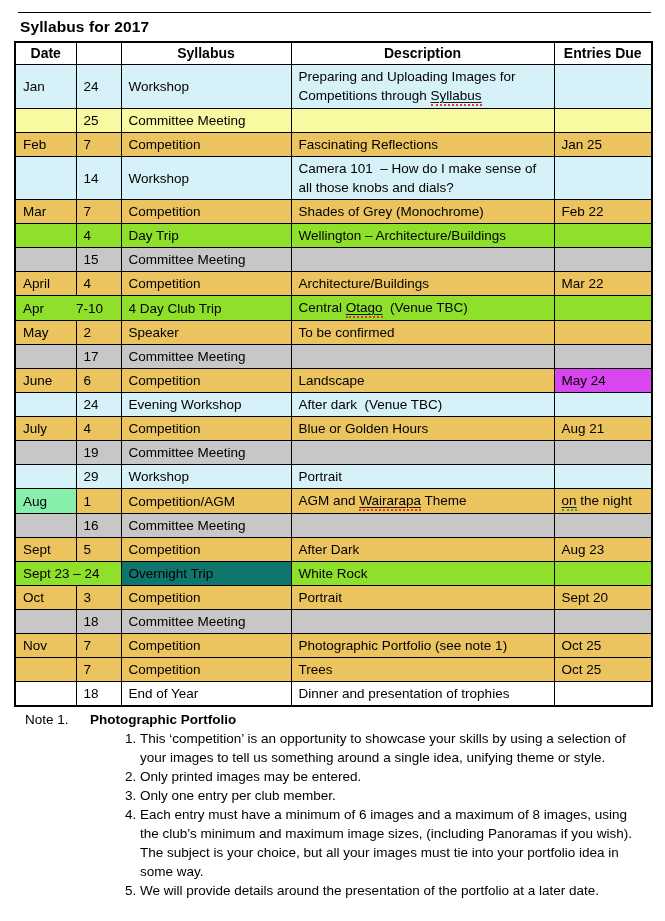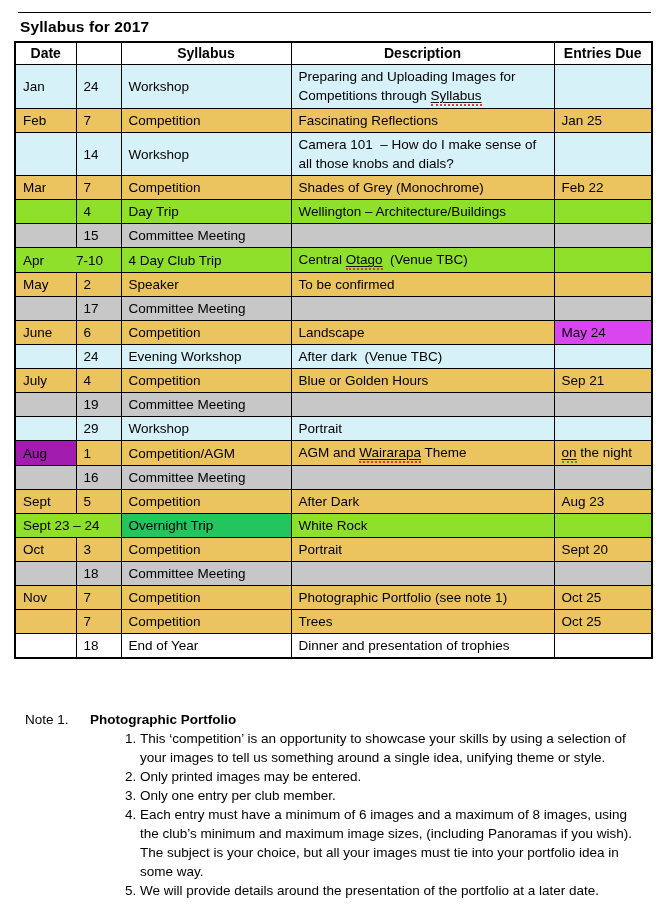--- a/index.html
+++ b/index.html
@@ -69,20 +69,27 @@
     </thead>
     <tbody id="table-body">
         <tr>
           <td style="background: rgb(215, 241, 248);">Jan</td>
           <td class="day" style="background: rgb(215, 241, 248);">24</td>
           <td style="background: rgb(215, 241, 248);">Workshop</td>
           <td style="background: rgb(215, 241, 248);">Preparing and Uploading Images for Competitions through <span class="mark" style="color: rgb(0, 0, 0); border-bottom-color: rgb(224, 57, 43);">Syllabus</span></td>
           <td style="background: rgb(215, 241, 248);"></td>
         </tr>
         <tr>
+          <td style="background: rgb(249, 249, 161);"></td>
+          <td class="day" style="background: rgb(249, 249, 161);">25</td>
+          <td style="background: rgb(249, 249, 161);">Committee Meeting</td>
+          <td style="background: rgb(249, 249, 161);"></td>
+          <td style="background: rgb(249, 249, 161);"></td>
+        </tr>
+        <tr>
           <td style="background: rgb(236, 196, 95);">Feb</td>
           <td class="day" style="background: rgb(236, 196, 95);">7</td>
           <td style="background: rgb(236, 196, 95);">Competition</td>
           <td style="background: rgb(236, 196, 95);">Fascinating Reflections</td>
           <td style="background: rgb(236, 196, 95);">Jan 25</td>
         </tr>
         <tr>
           <td style="background: rgb(215, 241, 248);"></td>
           <td class="day" style="background: rgb(215, 241, 248);">14</td>
           <td style="background: rgb(215, 241, 248);">Workshop</td>
@@ -102,20 +109,27 @@
           <td style="background: rgb(143, 224, 43);">Day Trip</td>
           <td style="background: rgb(143, 224, 43);">Wellington – Architecture/Buildings</td>
           <td style="background: rgb(143, 224, 43);"></td>
         </tr>
         <tr>
           <td style="background: rgb(199, 199, 199);"></td>
           <td class="day" style="background: rgb(199, 199, 199);">15</td>
           <td style="background: rgb(199, 199, 199);">Committee Meeting</td>
           <td style="background: rgb(199, 199, 199);"></td>
           <td style="background: rgb(199, 199, 199);"></td>
+        </tr>
+        <tr>
+          <td style="background: rgb(236, 196, 95);">April</td>
+          <td class="day" style="background: rgb(236, 196, 95);">4</td>
+          <td style="background: rgb(236, 196, 95);">Competition</td>
+          <td style="background: rgb(236, 196, 95);">Architecture/Buildings</td>
+          <td style="background: rgb(236, 196, 95);">Mar 22</td>
         </tr>
         <tr>
           <td colspan="2" style="background: rgb(143, 224, 43);"><span class="date-part spread">Apr</span>7-10</td>
           <td style="background: rgb(143, 224, 43);">4 Day Club Trip</td>
           <td style="background: rgb(143, 224, 43);">Central <span class="mark" style="color: rgb(0, 0, 0); border-bottom-color: rgb(224, 57, 43);">Otago</span>&nbsp; (Venue TBC)</td>
           <td style="background: rgb(143, 224, 43);"></td>
         </tr>
         <tr>
           <td style="background: rgb(236, 196, 95);">May</td>
           <td class="day" style="background: rgb(236, 196, 95);">2</td>
@@ -142,38 +156,38 @@
           <td class="day" style="background: rgb(215, 241, 248);">24</td>
           <td style="background: rgb(215, 241, 248);">Evening Workshop</td>
           <td style="background: rgb(215, 241, 248);">After dark &nbsp;(Venue TBC)</td>
           <td style="background: rgb(215, 241, 248);"></td>
         </tr>
         <tr>
           <td style="background: rgb(236, 196, 95);">July</td>
           <td class="day" style="background: rgb(236, 196, 95);">4</td>
           <td style="background: rgb(236, 196, 95);">Competition</td>
           <td style="background: rgb(236, 196, 95);">Blue or Golden Hours</td>
-          <td style="background: rgb(236, 196, 95);">Sep 21</td>
+          <td style="background: rgb(236, 196, 95);">Aug 21</td>
         </tr>
         <tr>
           <td style="background: rgb(199, 199, 199);"></td>
           <td class="day" style="background: rgb(199, 199, 199);">19</td>
           <td style="background: rgb(199, 199, 199);">Committee Meeting</td>
           <td style="background: rgb(199, 199, 199);"></td>
           <td style="background: rgb(199, 199, 199);"></td>
         </tr>
         <tr>
           <td style="background: rgb(215, 241, 248);"></td>
           <td class="day" style="background: rgb(215, 241, 248);">29</td>
           <td style="background: rgb(215, 241, 248);">Workshop</td>
           <td style="background: rgb(215, 241, 248);">Portrait</td>
           <td style="background: rgb(215, 241, 248);"></td>
         </tr>
         <tr>
-          <td style="background: #a21caf;">Aug</td>
+          <td style="background: #86efac;">Aug</td>
           <td class="day" style="background: rgb(236, 196, 95);">1</td>
           <td style="background: rgb(236, 196, 95);">Competition/AGM</td>
           <td style="background: rgb(236, 196, 95);">AGM and <span class="mark" style="color: rgb(0, 0, 0); border-bottom-color: rgb(224, 57, 43);">Wairarapa</span> Theme</td>
           <td style="background: rgb(236, 196, 95);"><span class="mark" style="color: rgb(0, 0, 0); border-bottom-color: rgb(62, 158, 62);">on</span> the night</td>
         </tr>
         <tr>
           <td style="background: rgb(199, 199, 199);"></td>
           <td class="day" style="background: rgb(199, 199, 199);">16</td>
           <td style="background: rgb(199, 199, 199);">Committee Meeting</td>
           <td style="background: rgb(199, 199, 199);"></td>
@@ -181,21 +195,21 @@
         </tr>
         <tr>
           <td style="background: rgb(236, 196, 95);">Sept</td>
           <td class="day" style="background: rgb(236, 196, 95);">5</td>
           <td style="background: rgb(236, 196, 95);">Competition</td>
           <td style="background: rgb(236, 196, 95);">After Dark</td>
           <td style="background: rgb(236, 196, 95);">Aug 23</td>
         </tr>
         <tr>
           <td colspan="2" style="background: rgb(143, 224, 43);"><span class="date-part">Sept</span> 23 – 24</td>
-          <td style="background: #22c55e;">Overnight Trip</td>
+          <td style="background: #0f766e;">Overnight Trip</td>
           <td style="background: rgb(143, 224, 43);">White Rock</td>
           <td style="background: rgb(143, 224, 43);"></td>
         </tr>
         <tr>
           <td style="background: rgb(236, 196, 95);">Oct</td>
           <td class="day" style="background: rgb(236, 196, 95);">3</td>
           <td style="background: rgb(236, 196, 95);">Competition</td>
           <td style="background: rgb(236, 196, 95);">Portrait</td>
           <td style="background: rgb(236, 196, 95);">Sept 20</td>
         </tr>

